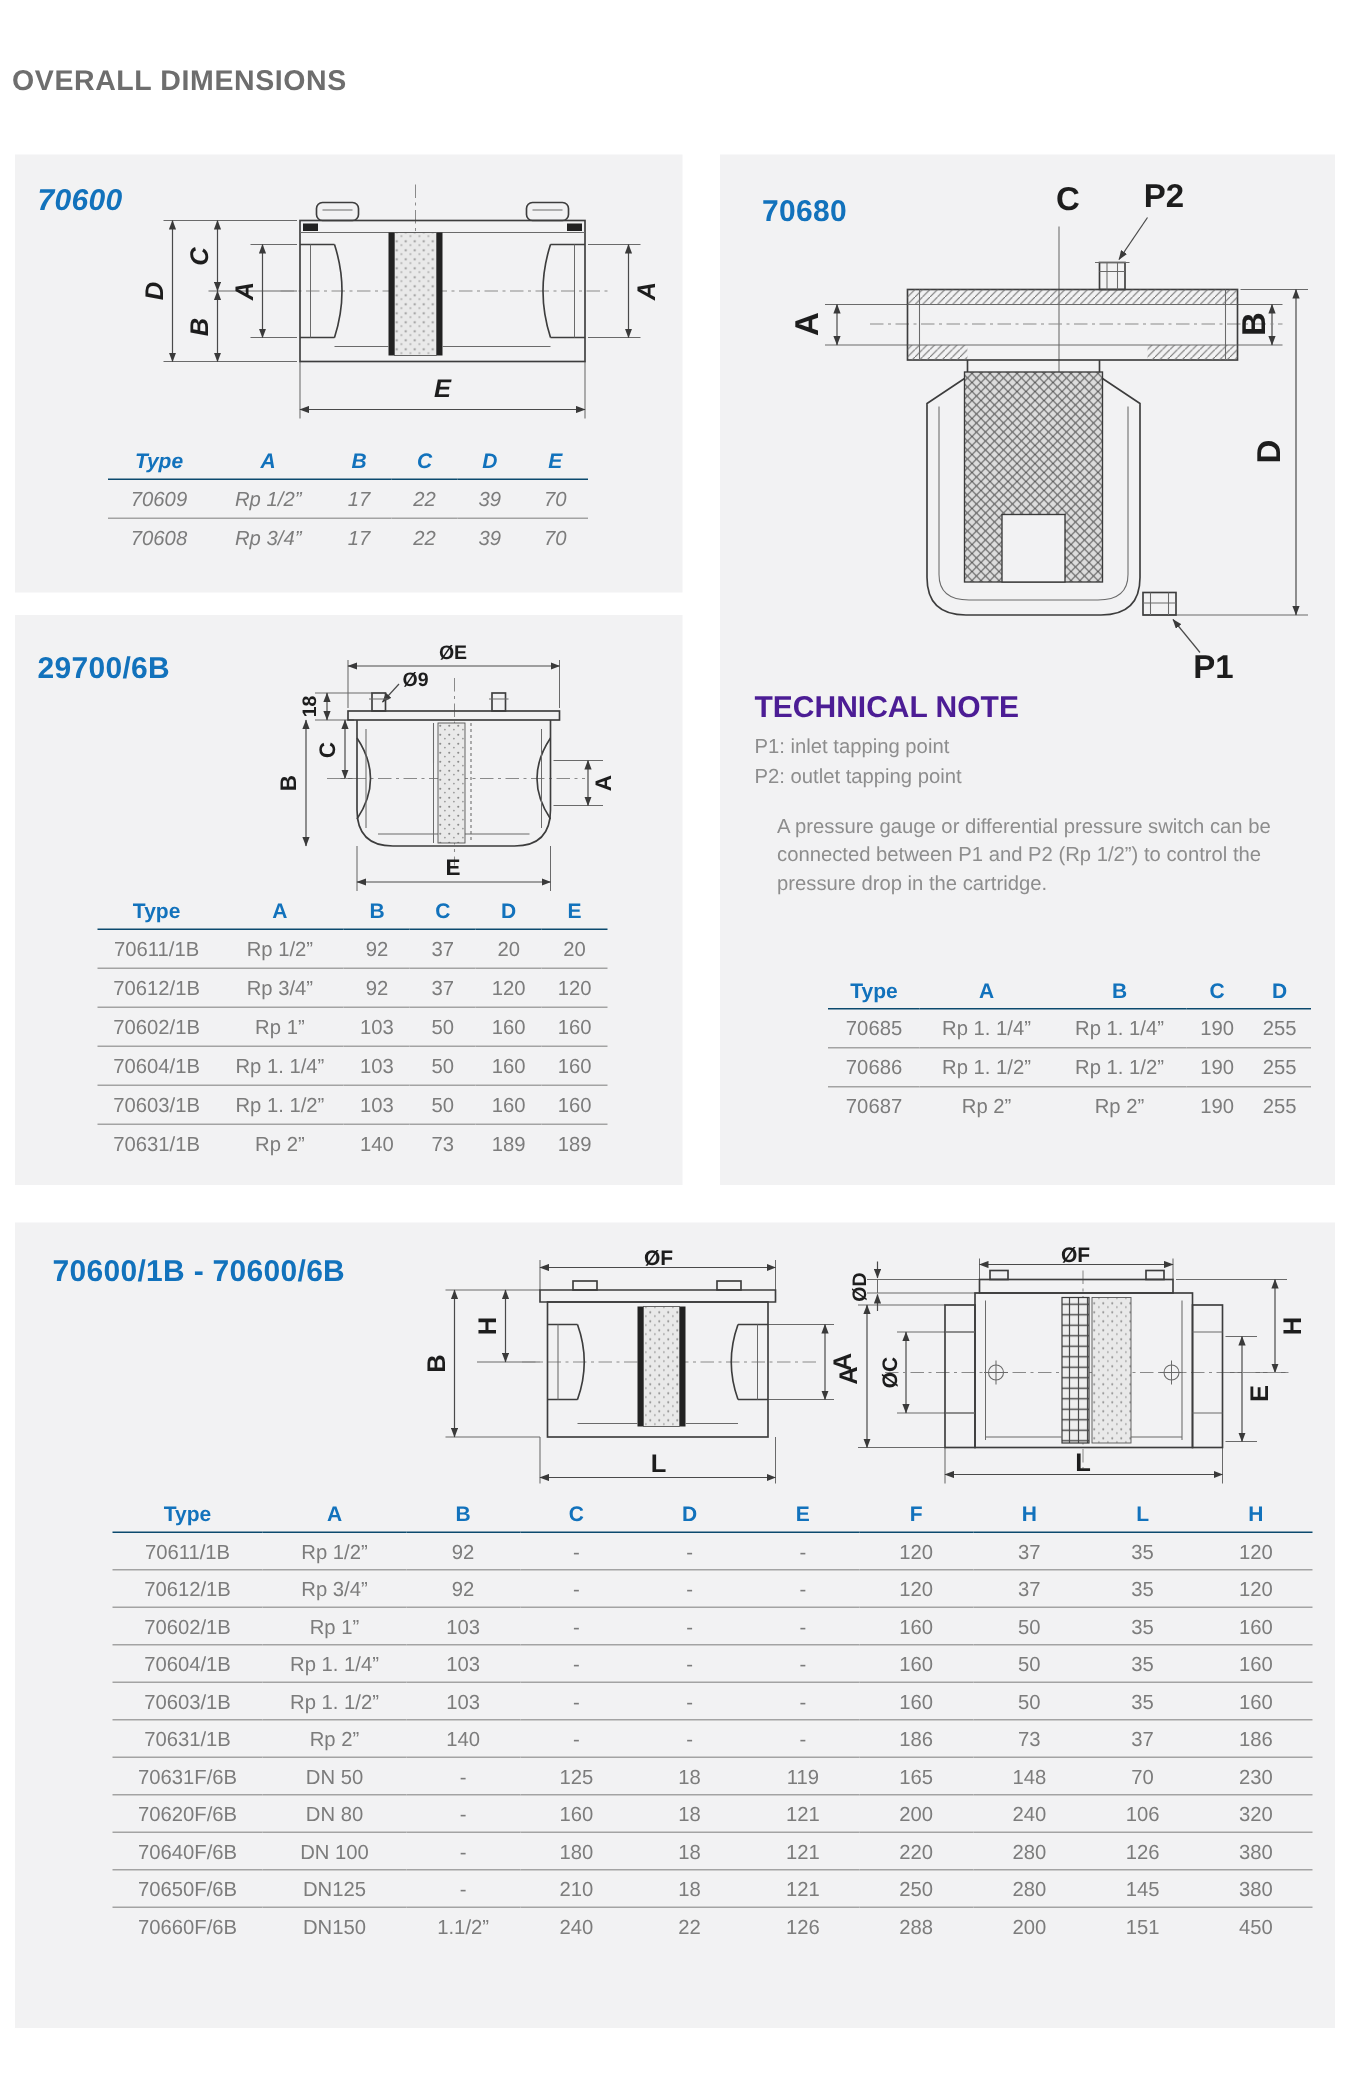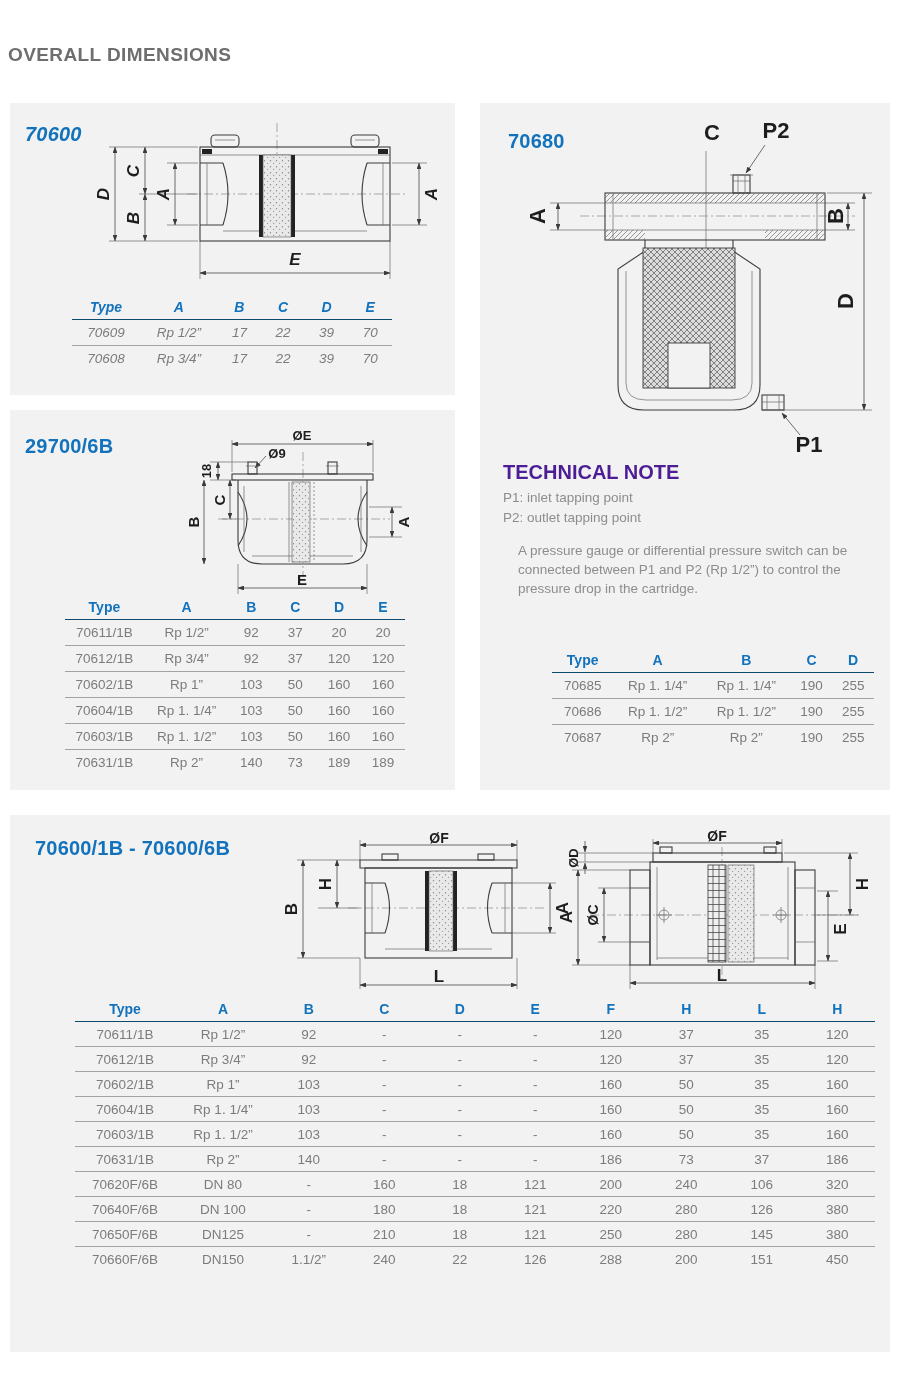--- a/index.html
+++ b/index.html
@@ -476,20 +476,32 @@
           <td>140</td>
           <td>-</td>
           <td>-</td>
           <td>-</td>
           <td>186</td>
           <td>73</td>
           <td>37</td>
           <td>186</td>
         </tr>
         <tr>
+          <td>70631F/6B</td>
+          <td>DN 50</td>
+          <td>-</td>
+          <td>125</td>
+          <td>18</td>
+          <td>119</td>
+          <td>165</td>
+          <td>148</td>
+          <td>70</td>
+          <td>230</td>
+        </tr>
+        <tr>
           <td>70620F/6B</td>
           <td>DN 80</td>
           <td>-</td>
           <td>160</td>
           <td>18</td>
           <td>121</td>
           <td>200</td>
           <td>240</td>
           <td>106</td>
           <td>320</td>

